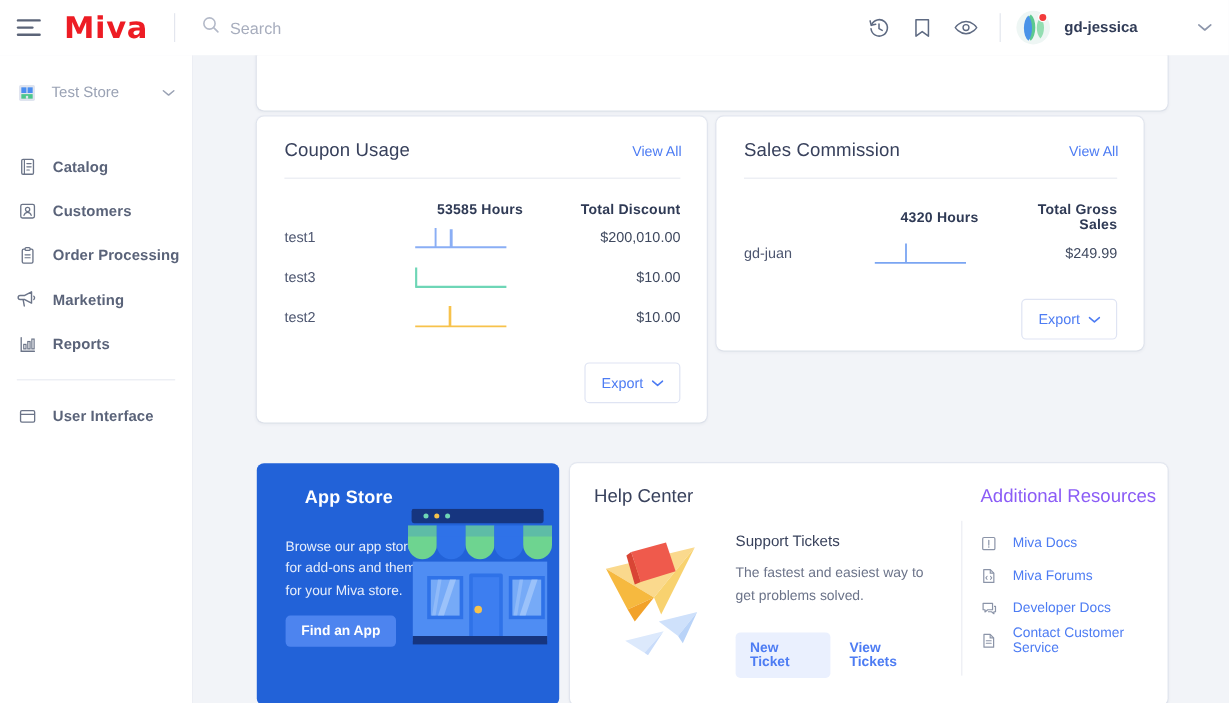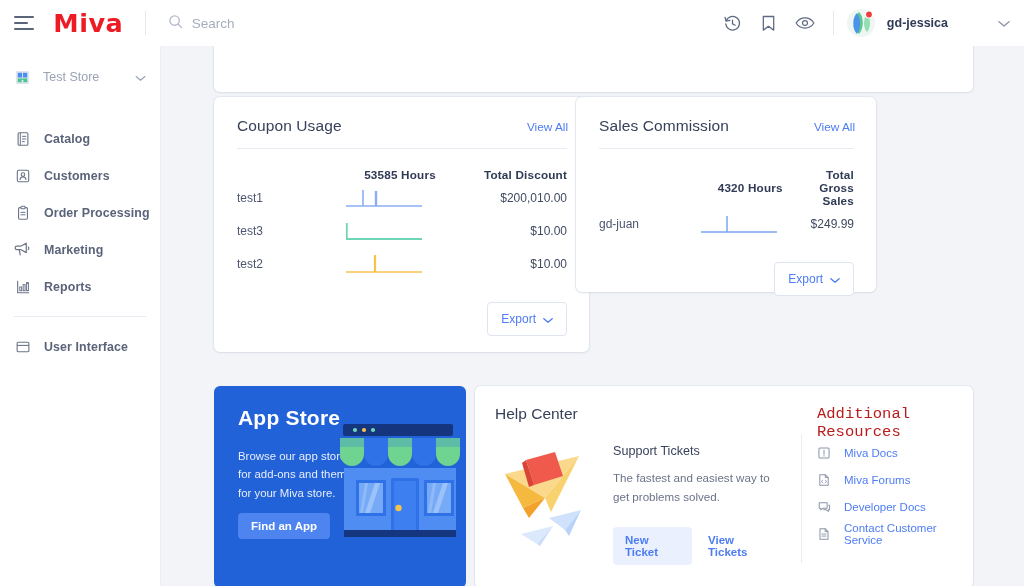--- a/index.html
+++ b/index.html
@@ -104,21 +104,21 @@
     overflow: hidden;
   }
   .card {
     background: #fff;
     border-radius: 6px;
     box-shadow: 0 1px 3px rgba(40,50,80,.07), 0 0 0 1px rgba(225,229,240,.7);
   }
   .stub-card { position:absolute; left: 53px; top: -40px; width: 759px; height: 86px; }
 
   .c-coupon { position:absolute; left: 53px; top: 51px; width: 375px; height: 255px; }
-  .c-sales  { position:absolute; left: 415px; top: 51px; width: 300px; height: 195px; }
+  .c-sales  { position:absolute; left: 436px; top: 51px; width: 356px; height: 195px; }
 
   .card-head {
     display:flex; align-items:baseline; justify-content:space-between;
     padding: 20px 21px 0 23px;
   }
   .card-title { font-size: 15.5px; color: #38415c; letter-spacing:.1px;}
   .viewall { font-size: 11.8px; color: #4d7cf3; cursor:pointer; }
   .hr { height:1px; background:#e9ebf2; margin: 13px 22px 0 23px; }
 
   .thead {
@@ -145,36 +145,36 @@
     padding: 7px 13px; background:#fff; cursor: pointer;
   }
   .exportbtn .etxt { color: #4d7cf3; font-size: 12px; }
 
   
   .c-appstore {
     position:absolute; left: 53px; top: 340px;
     width: 252px; height: 202px;
     background: #2262d8; border-radius: 6px; overflow: hidden;
   }
-  .as-title { position:absolute; left:24px; top:20px; color:#fff; font-size:21px; font-weight:bold; letter-spacing:.2px;}
+  .as-title { position:absolute; left:40px; top:20px; color:#fff; font-size:15px; font-weight:bold; letter-spacing:.2px;}
   .as-desc { position:absolute; left:24px; top:61px; width: 122px; color:#e6edfb; font-size:11.4px; line-height:1.62; }
   .as-btn {
     position:absolute; left:24px; top:127px;
     background:#4d84ef; border-radius:4px;
     padding: 7px 13px; color:#fff; font-size:11.5px; font-weight:bold;
     cursor:pointer;
   }
   .as-art { position:absolute; right:-4px; top:38px; }
 
   .c-help {
     position:absolute; left: 314px; top: 340px;
     width: 498px; height: 202px;
   }
   .help-title { position:absolute; left: 20px; top: 19px; font-size:15.5px; color:#38415c; }
-  .res-title  { position:absolute; left: 342px; top: 19px; font-size:15.5px; color:#b91c1c;font-family:Liberation Mono, monospace; }
+  .res-title  { position:absolute; left: 342px; top: 19px; font-size:15.5px; color:#8b5cf6; }
   .plane { position:absolute; left: 18px; top: 52px; }
   .sup-wrap { position:absolute; left: 138px; top: 58px; width: 168px;}
   .sup-title { font-size: 12.6px; color:#39425c; margin-bottom: 11px; }
   .sup-desc { font-size: 11.6px; color:#6b7389; line-height:1.62; }
   .sup-btns { display:flex; align-items:flex-start; gap: 6px; margin-top: 20px; }
   .btn-new {
     background:#eaf0fe; border-radius:4px; padding: 7px 12px;
     color:#4d7cf3; font-size:11.5px; font-weight:bold; cursor:pointer;
   }
   .btn-view { padding: 7px 10px; color:#4d7cf3; font-size:11.5px; font-weight:bold; cursor:pointer; }

